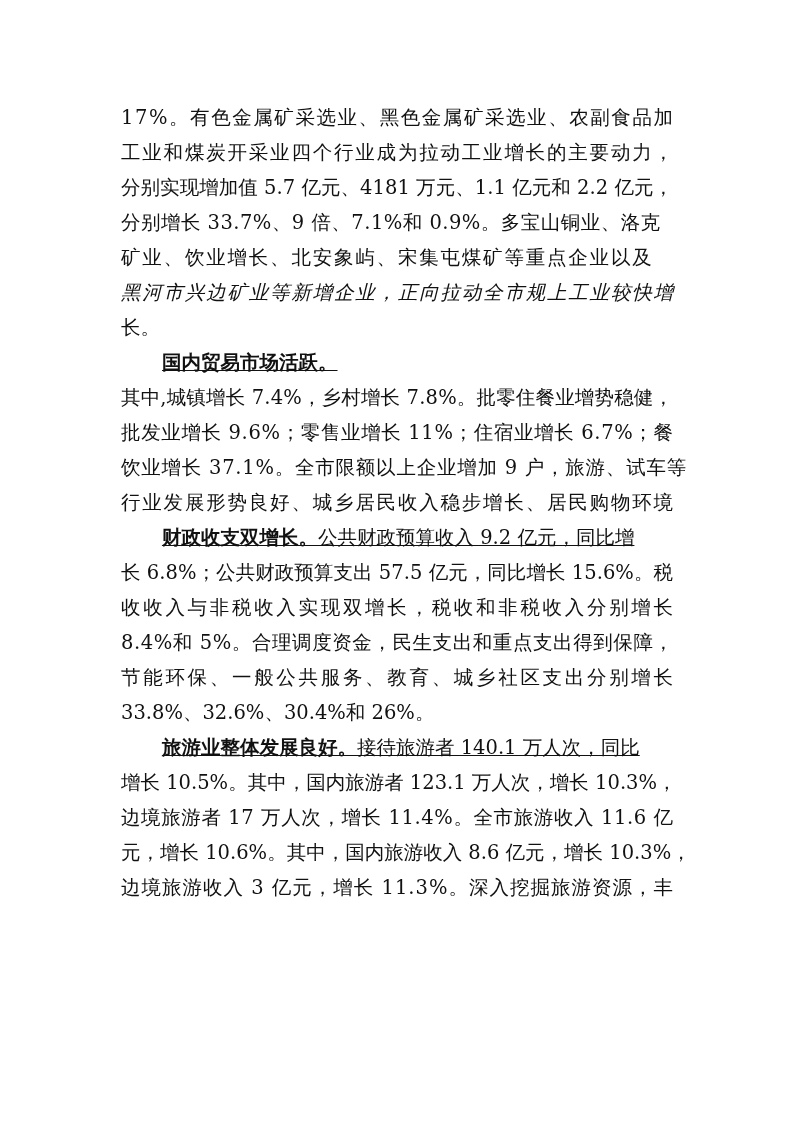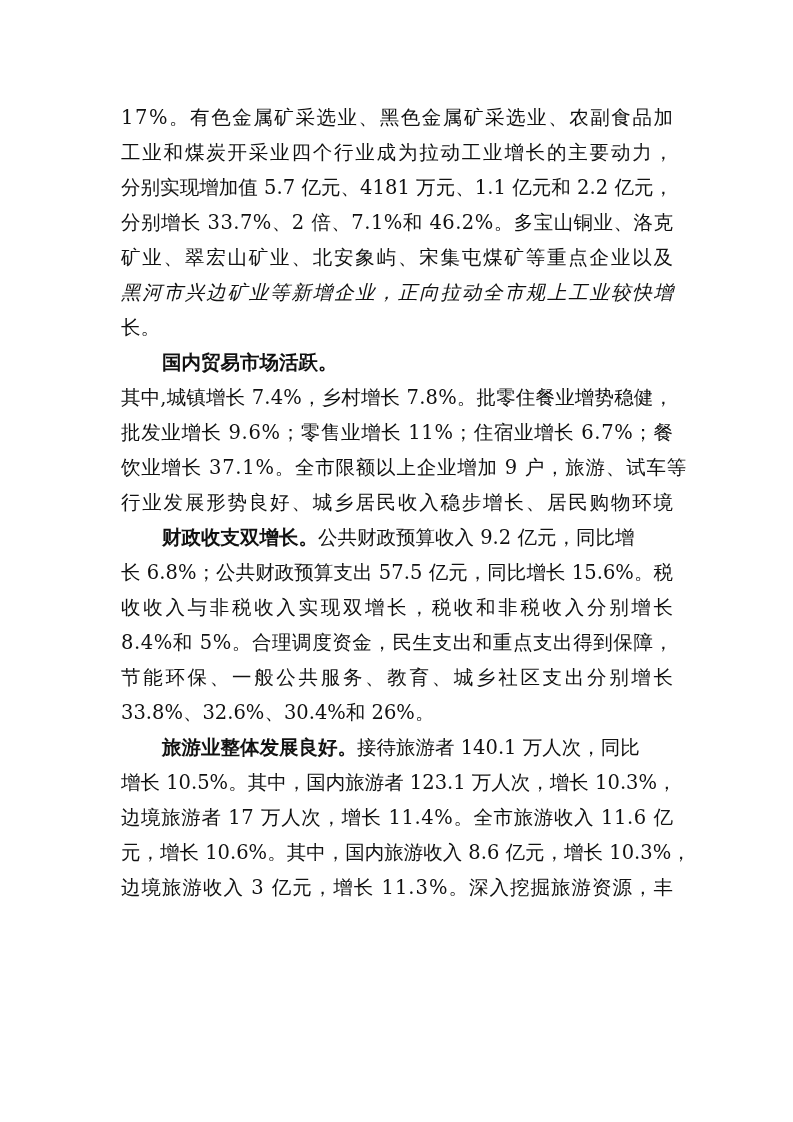--- a/index.html
+++ b/index.html
@@ -7,44 +7,44 @@
     .page {
       position: absolute; left: 121px; top: 100px; width: 552px;
       font-family: "DejaVu Serif", "Liberation Serif", serif;
       font-size: 19.5px; color: #111111;
     }
     .line {
       height: 35px; line-height: 35px; white-space: nowrap;
       display: flex; justify-content: space-between;
     }
     .line.last { justify-content: flex-start; }
-    .line.indent { padding-left: 41px; }
+    .line.indent { padding-left: 41px; text-decoration: underline; }
     .bold { font-family: "DejaVu Sans", "Liberation Sans", sans-serif; font-weight: bold; }
     .seg { display: inline-block; }
   </style>
 </head>
 <body>
 
 <div class="page">
 
   <div>
     <div class="line">
         <span class="seg" style="letter-spacing: 1.5637px;">17%。有色金属矿采选业、黑色金属矿采选业、农副食品加</span>
       </div>
     <div class="line">
         <span class="seg" style="letter-spacing: 1.8px;">工业和煤炭开采业四个行业成为拉动工业增长的主要动力，</span>
       </div>
     <div class="line">
         <span class="seg" style="letter-spacing: 0.0443412px;">分别实现增加值 5.7 亿元、4181 万元、1.1 亿元和 2.2 亿元，</span>
       </div>
     <div class="line">
-        <span class="seg" style="letter-spacing: 0.472426px;">分别增长 33.7%、2 倍、7.1%和 46.2%。多宝山铜业、洛克</span>
+        <span class="seg" style="letter-spacing: 0.472426px;">分别增长 33.7%、9 倍、7.1%和 0.9%。多宝山铜业、洛克</span>
       </div>
     <div class="line">
-        <span class="seg" style="letter-spacing: 1.8px;">矿业、翠宏山矿业、北安象屿、宋集屯煤矿等重点企业以及</span>
+        <span class="seg" style="letter-spacing: 1.8px;">矿业、饮业增长、北安象屿、宋集屯煤矿等重点企业以及</span>
       </div>
     <div class="line">
         <span class="seg" style="letter-spacing: 1.8px; font-style: italic;">黑河市兴边矿业等新增企业，正向拉动全市规上工业较快增</span>
       </div>
     <div class="line last">
         <span class="seg">长。</span>
       </div>
   </div>
 
   <div>

